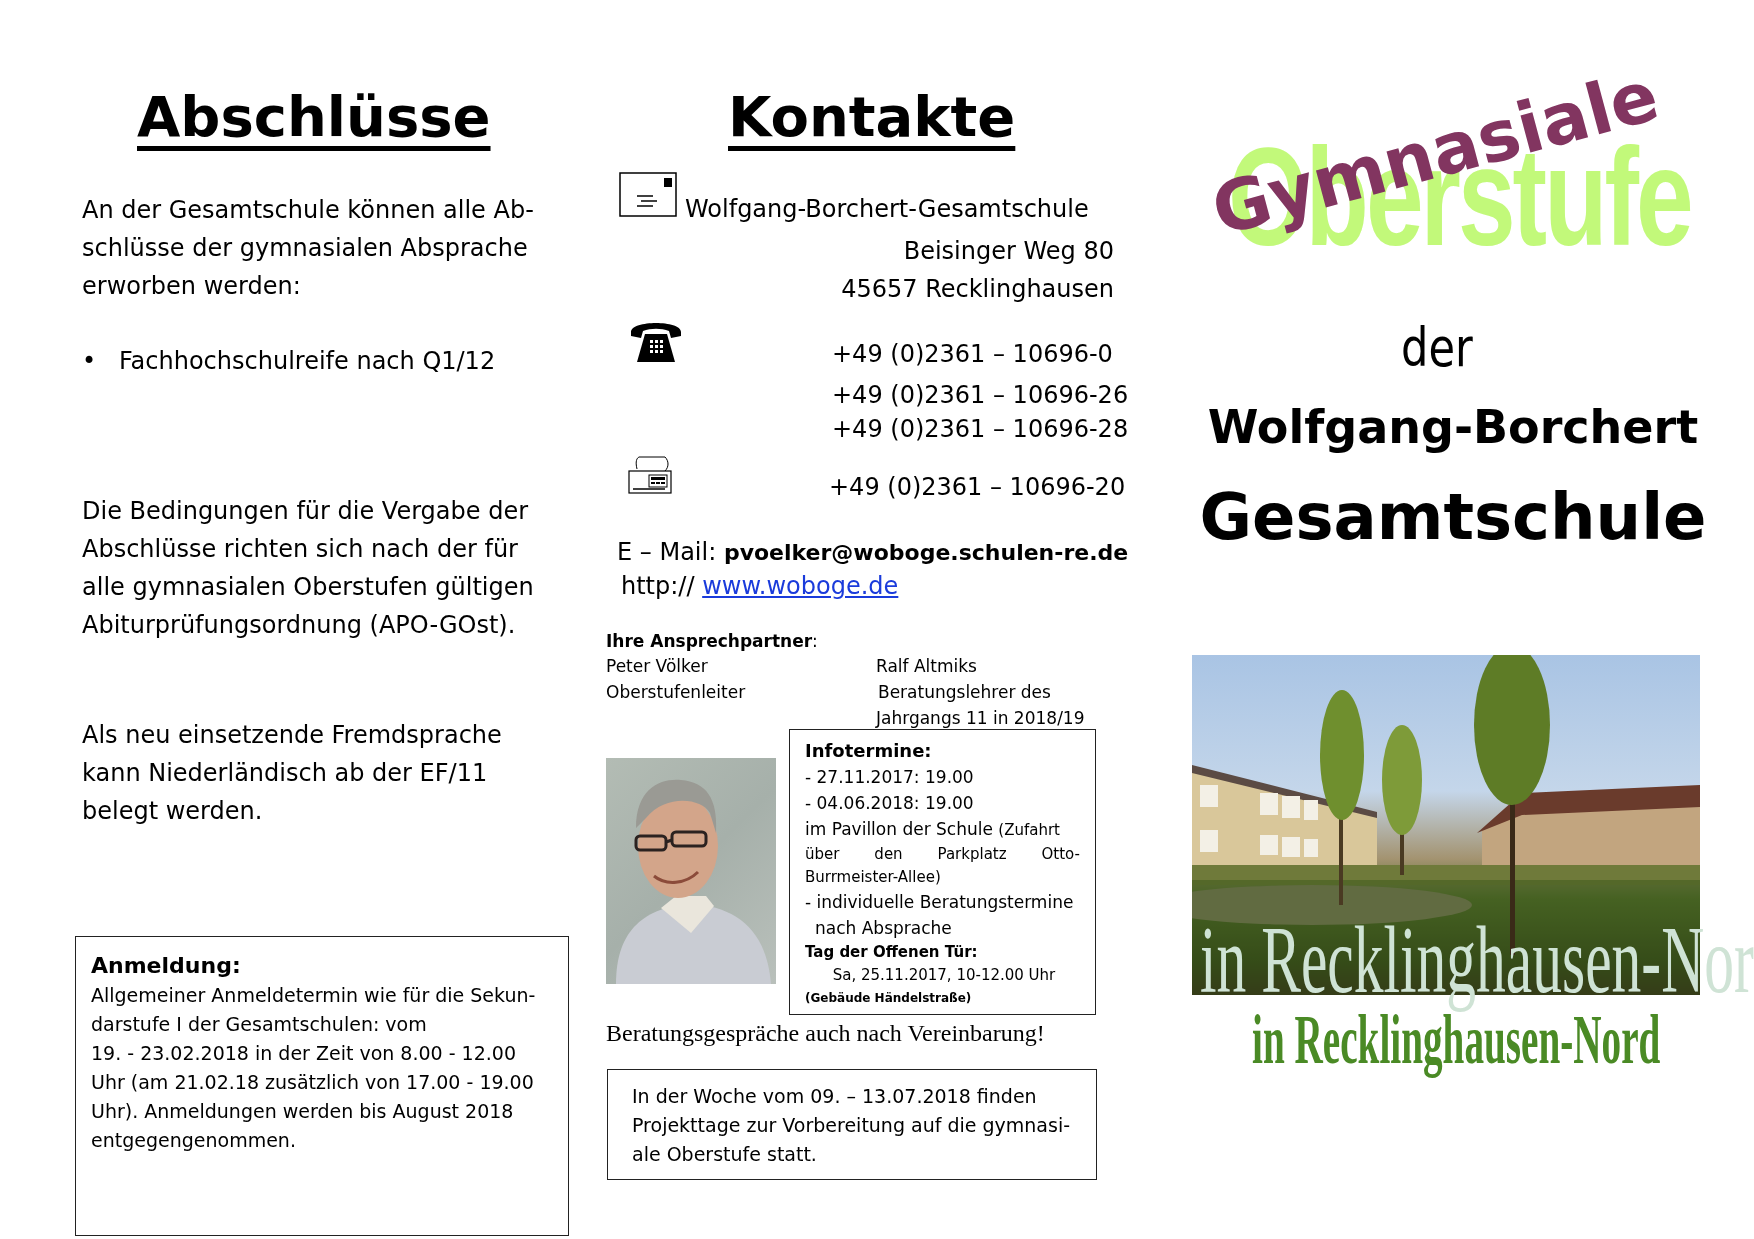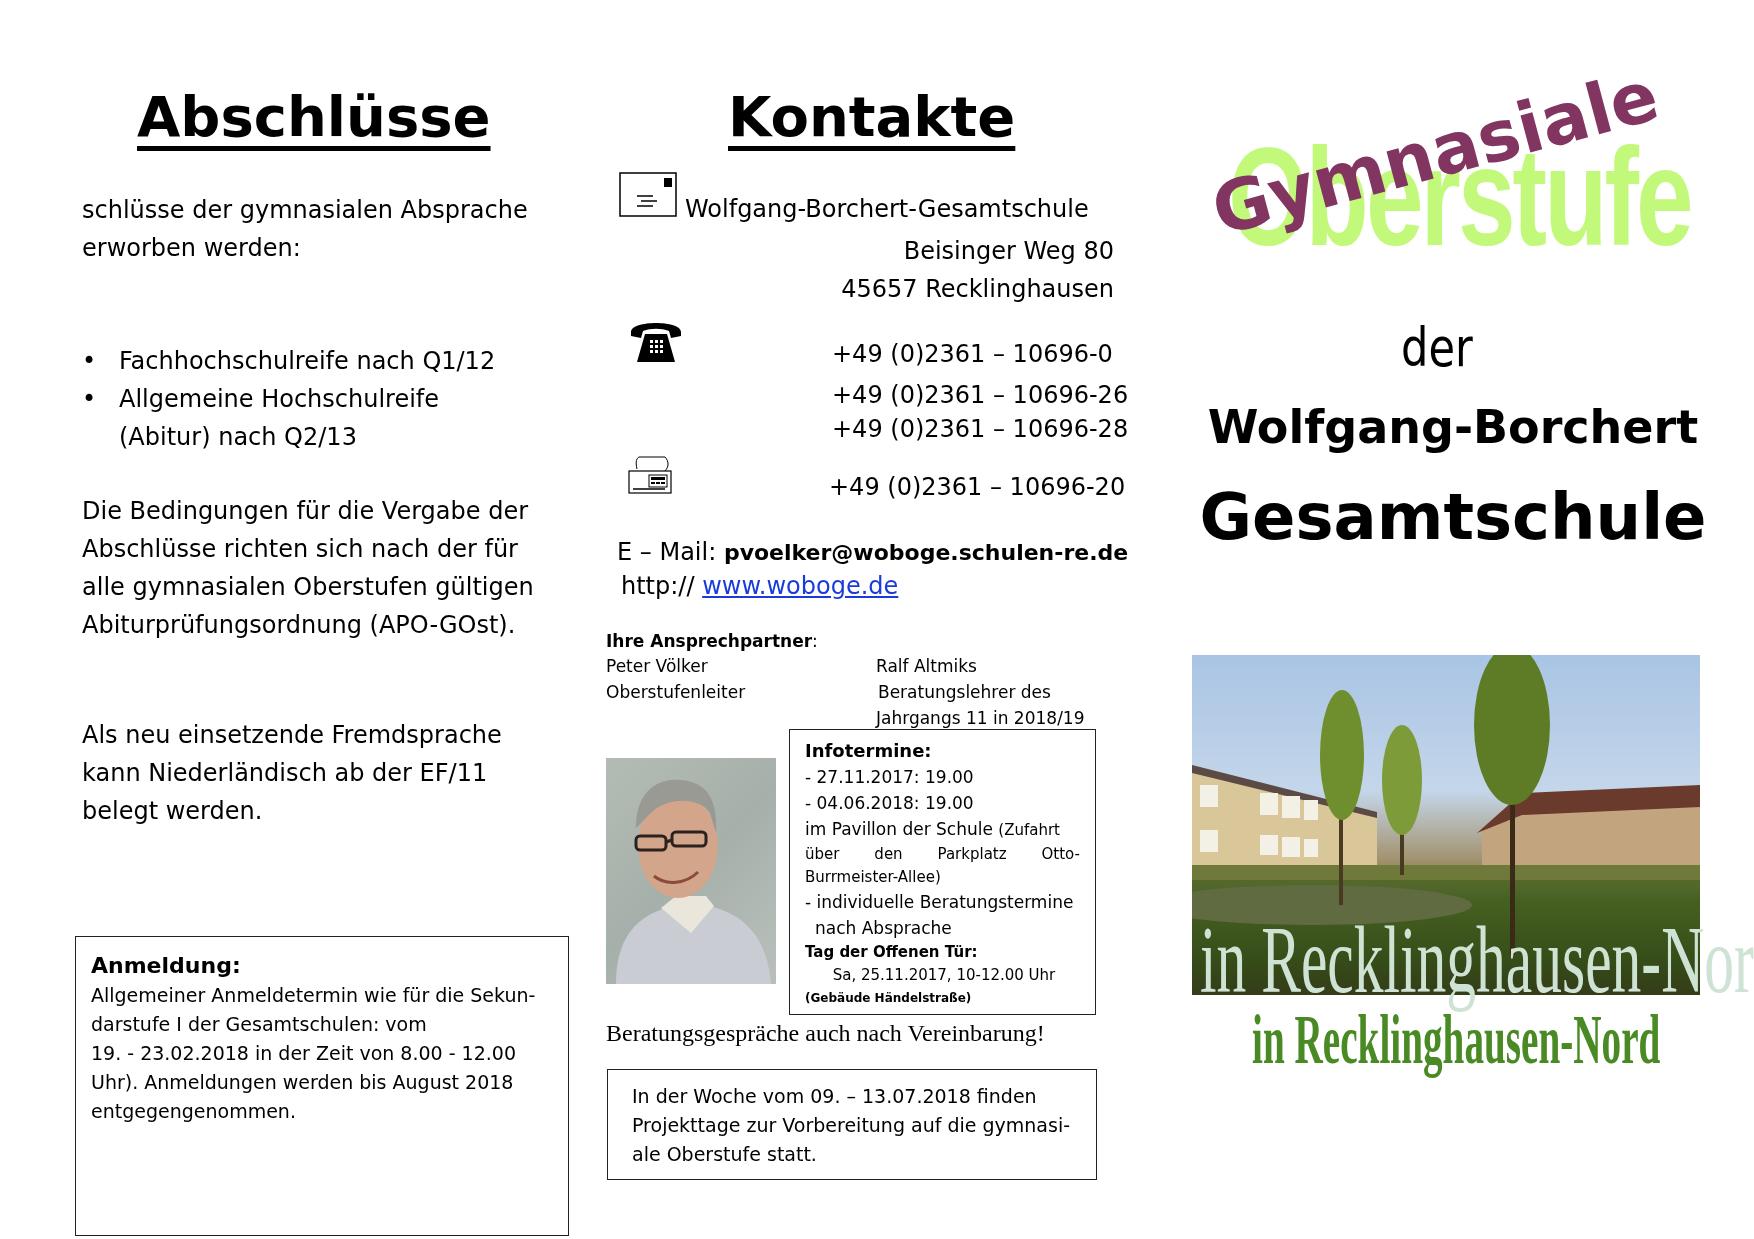--- a/index.html
+++ b/index.html
@@ -20,47 +20,48 @@
   .small { font-size:17px; line-height:26px; white-space:nowrap; }
   .link { color:#1a3bdb; text-decoration:underline; }
   .serif { font-family:"Liberation Serif", "DejaVu Serif", serif; }
 </style>
 </head>
 <body>
 
 <div class="abs heading" style="left:137px; top:84px;">Abschlüsse</div>
 
 <div class="abs body-text" style="left:82px; top:191px;">
+  <div>An der Gesamtschule können alle Ab-</div>
   <div>schlüsse der gymnasialen Absprache</div>
   <div>erworben werden:</div>
 </div>
 
 <ul class="abs bullet-list" style="left:82px; top:342px;">
   <li><span>Fachhochschulreife nach Q1/12</span></li>
-  <li><span>Allgemeine Hochschulreife</span><br><span>(Abitur) nach Q2/13</span></li>
 </ul>
 
 <div class="abs body-text" style="left:82px; top:492px;">
   <div>Die Bedingungen für die Vergabe der</div>
   <div>Abschlüsse richten sich nach der für</div>
   <div>alle gymnasialen Oberstufen gültigen</div>
   <div>Abiturprüfungsordnung (APO-GOst).</div>
 </div>
 
 <div class="abs body-text" style="left:82px; top:716px;">
   <div>Als neu einsetzende Fremdsprache</div>
   <div>kann Niederländisch ab der EF/11</div>
   <div>belegt werden.</div>
 </div>
 
 <div class="box" style="left:75px; top:936px; width:494px; height:300px; padding:14px 0 0 15px;">
   <div class="box-title">Anmeldung:</div>
   <div class="box-text">Allgemeiner Anmeldetermin wie für die Sekun-</div>
   <div class="box-text">darstufe I der Gesamtschulen: vom</div>
   <div class="box-text">19. - 23.02.2018 in der Zeit von 8.00 - 12.00</div>
+  <div class="box-text">Uhr (am 21.02.18 zusätzlich von 17.00 - 19.00</div>
   <div class="box-text">Uhr). Anmeldungen werden bis August 2018</div>
   <div class="box-text">entgegengenommen.</div>
 </div>
 
 <div class="abs heading" style="left:728px; top:84px;">Kontakte</div>
 
 <svg class="abs" style="left:619px; top:172px;" width="58" height="46" viewBox="0 0 58 46">
   <rect x="1" y="1" width="56" height="43" fill="#fff" stroke="#000" stroke-width="1.5"></rect>
   <rect x="45" y="6" width="8" height="9" fill="#000"></rect>
   <line x1="18" y1="24" x2="34" y2="24" stroke="#000" stroke-width="1.5"></line>

